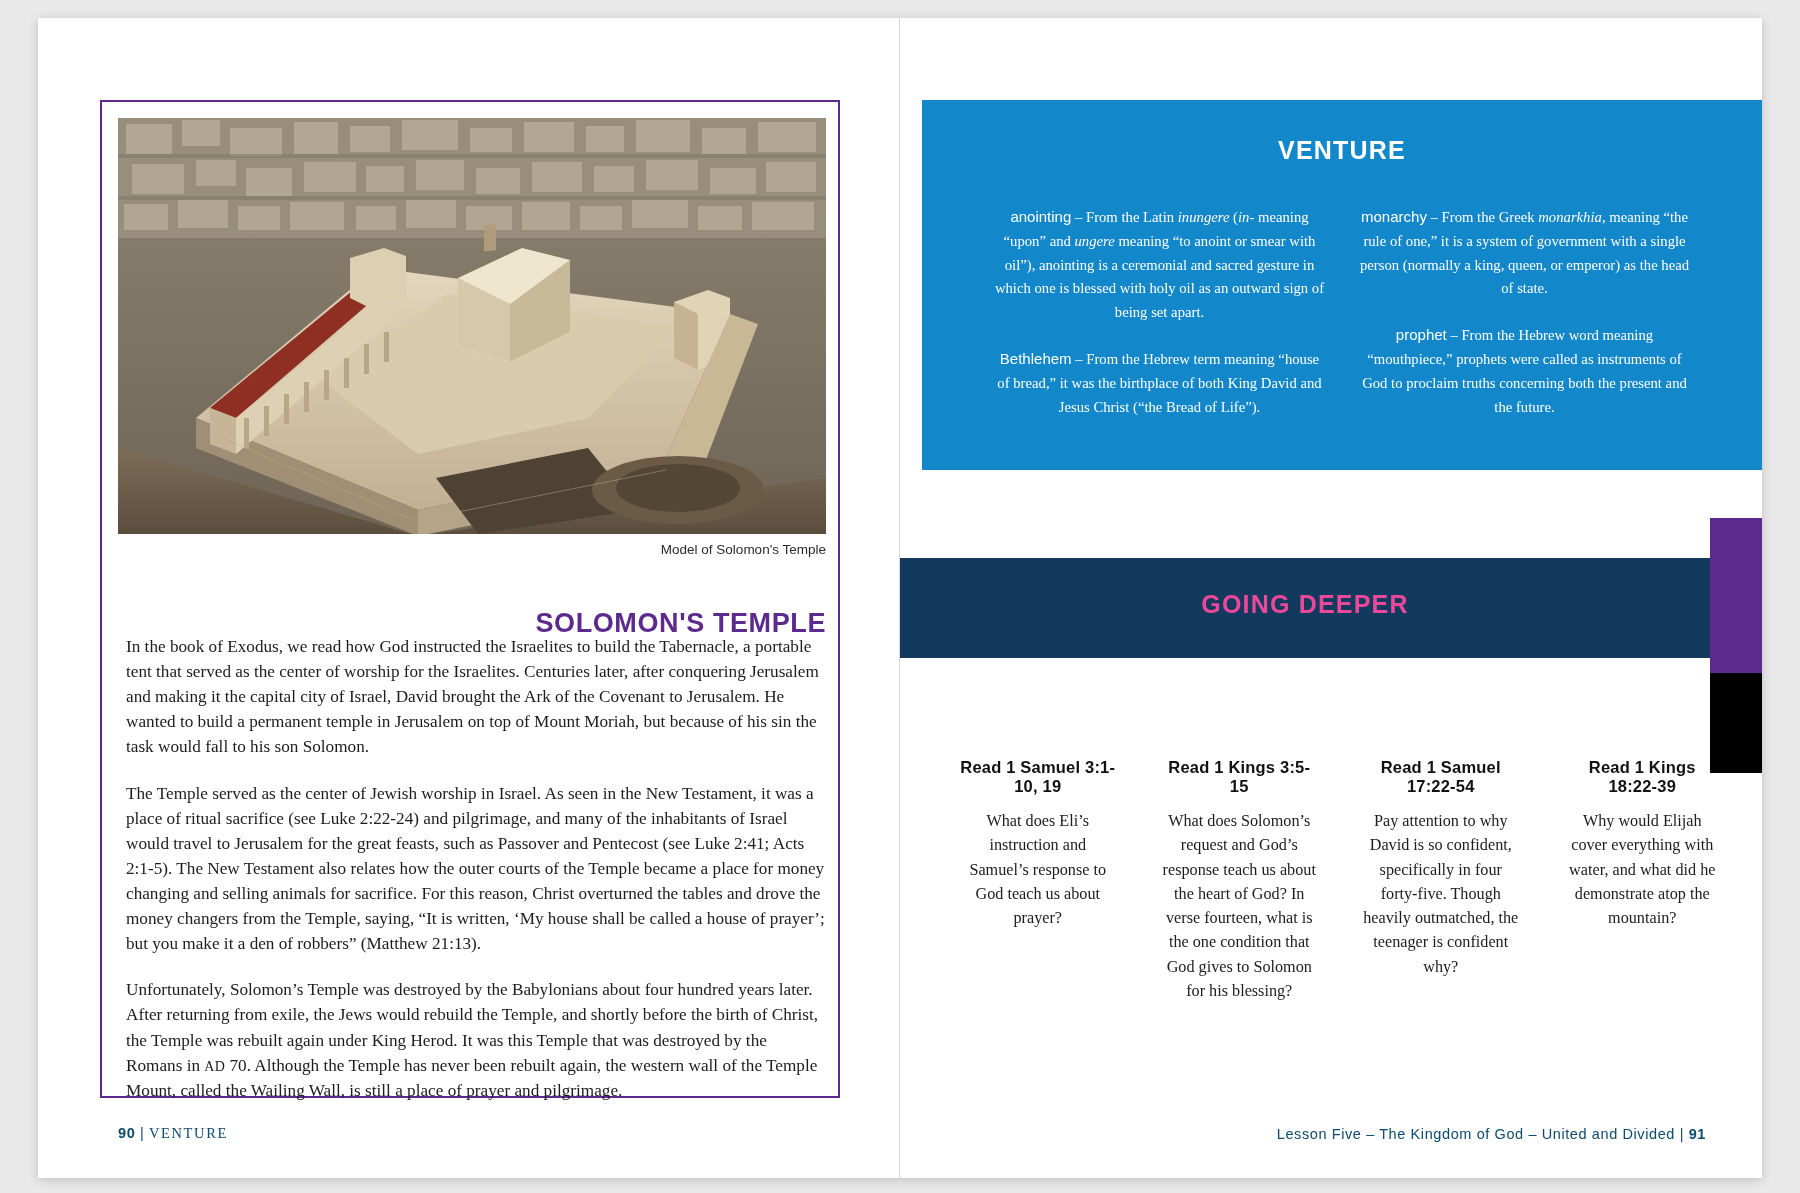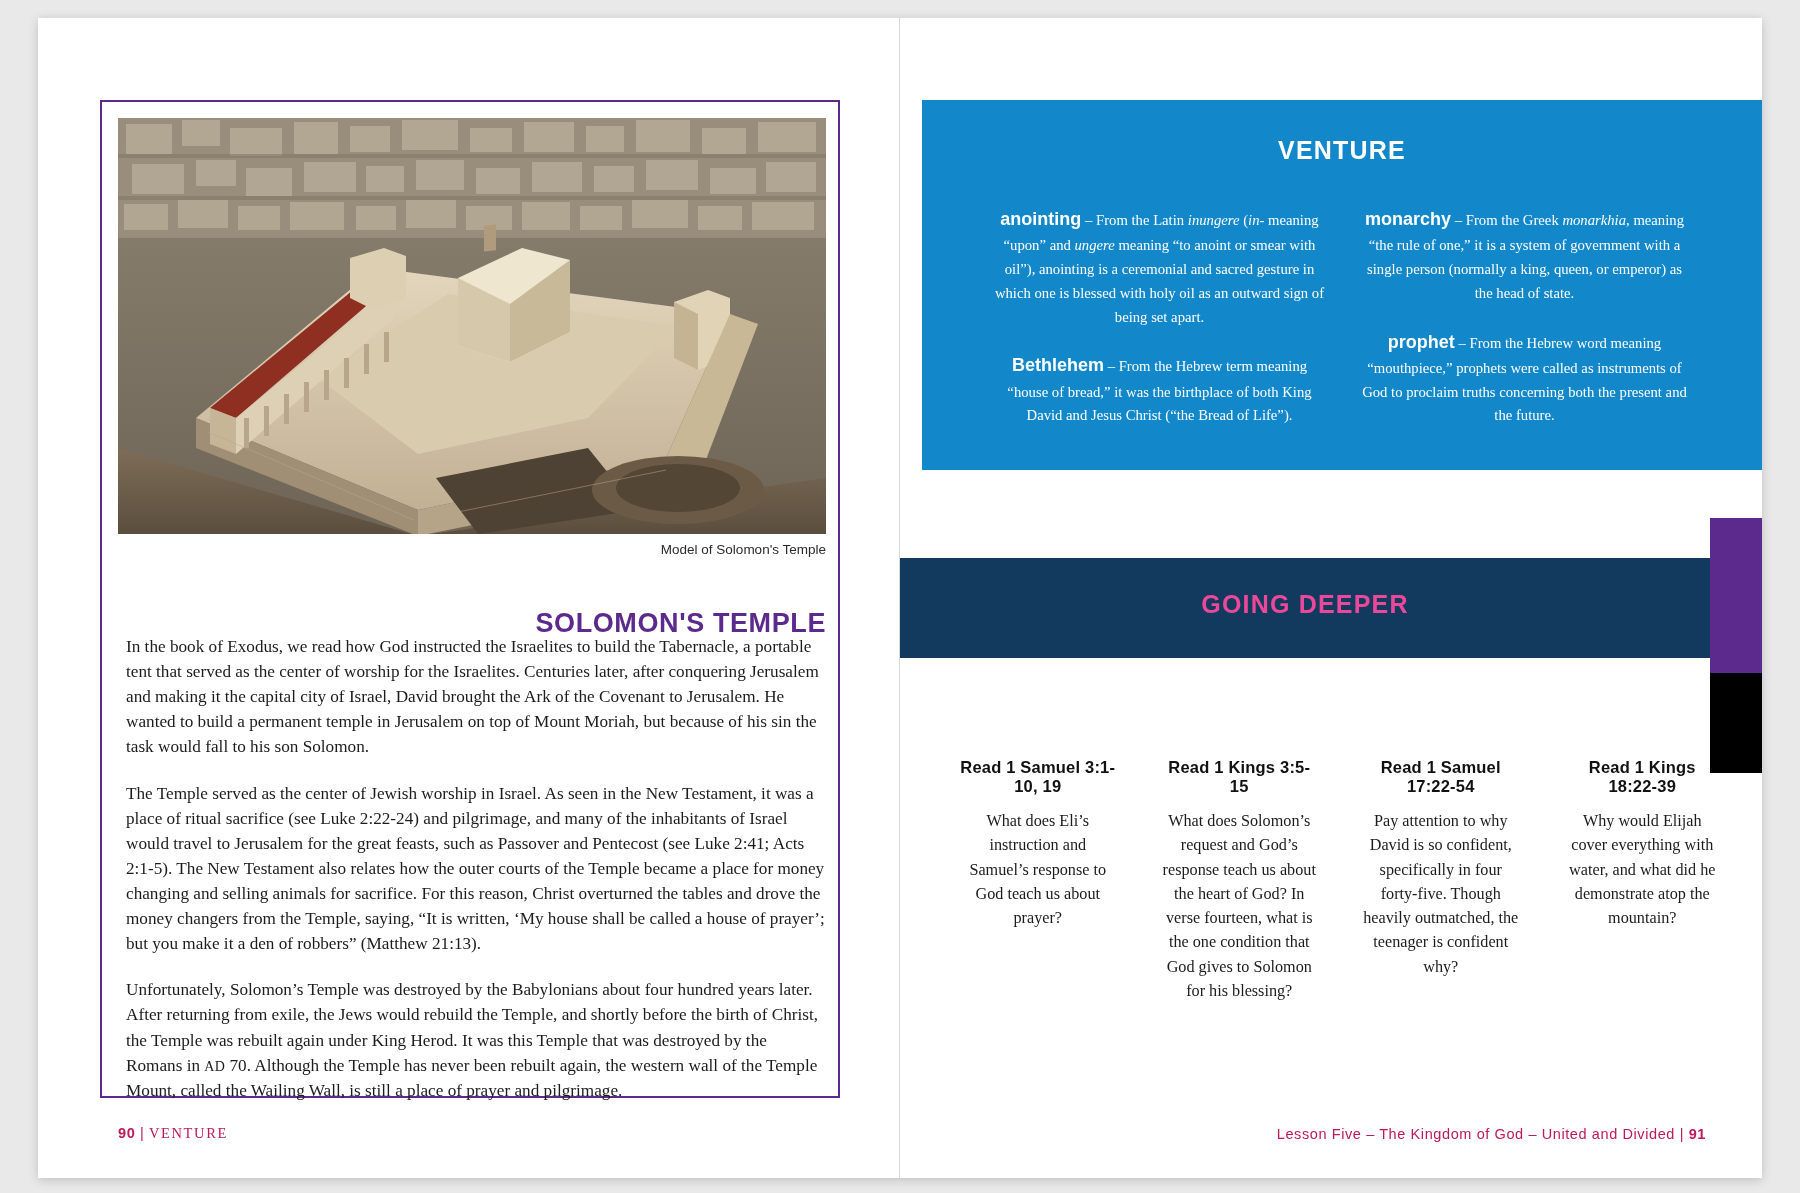--- a/index.html
+++ b/index.html
@@ -57,21 +57,21 @@
     margin:0 0 21px 0;
     font-size:17.2px;
     line-height:1.46;
     color:#1c1c1c;
     text-align:left;
   }
   .smallcaps{font-size:14px;letter-spacing:.3px;}
   .folio{
     position:absolute;bottom:36px;
     font-family:"Liberation Sans",sans-serif;
-    font-size:14.5px;color:#be185d;letter-spacing:.6px;
+    font-size:14.5px;color:#0c4a6e;letter-spacing:.6px;
   }
   .folio-left{left:80px;}
   .folio-left .num{font-weight:bold;}
   .folio-left .ttl{letter-spacing:1.6px;font-family:"Liberation Serif",serif;}
   .folio-right{right:56px;}
   .folio-right .num{font-weight:bold;}
 
   
   .wordplay{
     position:absolute;left:22px;top:82px;
@@ -95,22 +95,22 @@
   }
   .wp-col{width:50%;}
   .wp-entry{
     margin-bottom:22px;
     font-size:14.7px;
     line-height:1.62;
     text-align:center;
   }
   .wp-entry .term{
     font-family:"Liberation Sans",sans-serif;
-    font-weight:bold;
-    font-size:18px;
+    font-weight:normal;
+    font-size:15px;
   }
   .wp-entry em{font-style:italic;}
 
   .edge-purple{
     position:absolute;right:0;top:500px;
     width:52px;height:155px;background:#5b2a8c;
   }
   .edge-black{
     position:absolute;right:0;top:655px;
     width:52px;height:100px;background:#000000;

